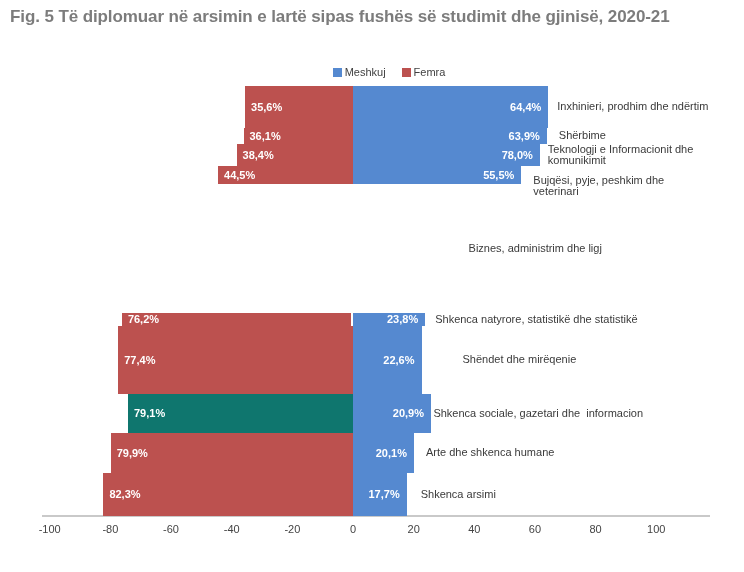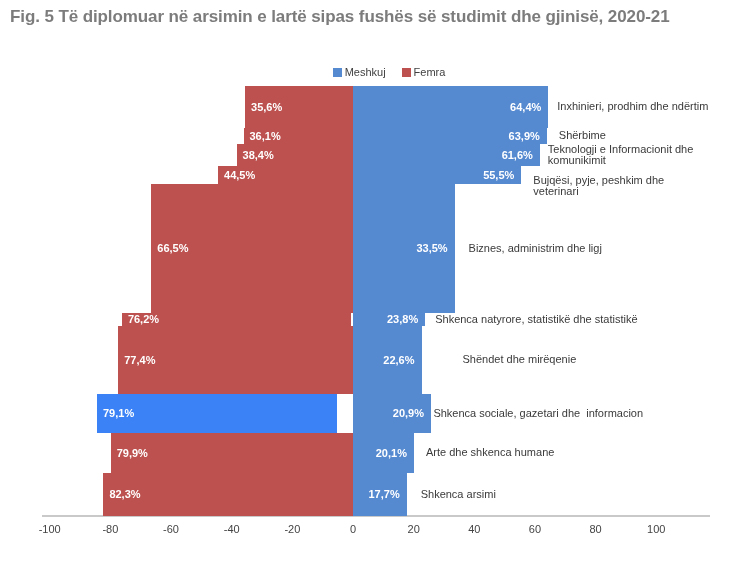--- a/index.html
+++ b/index.html
@@ -80,62 +80,54 @@
         <div class="bar meshkuj" style="left: 353px; width: 193.809px; background: rgb(85, 137, 208);">
           <div class="val-label">63,9%</div>
         </div>
       </div>
       <div class="cat-label" style="left: 558.809px; top: 136px; max-width: 250px; color: rgb(58, 58, 58);">Shërbime</div>
       <div class="row" style="top: 144px; height: 22px;">
         <div class="bar femra" style="left: 236.533px; width: 116.467px; background: rgb(188, 81, 79);">
           <div class="val-label">38,4%</div>
         </div>
         <div class="bar meshkuj" style="left: 353px; width: 186.833px; background: rgb(85, 137, 208);">
-          <div class="val-label">61,6%</div>
+          <div class="val-label">78,0%</div>
         </div>
       </div>
       <div class="cat-label" style="left: 547.833px; top: 155px; max-width: 172px; color: rgb(58, 58, 58);">Teknologji e Informacionit dhe komunikimit</div>
       <div class="row" style="top: 166px; height: 18px;">
         <div class="bar femra" style="left: 218.031px; width: 134.969px; background: rgb(188, 81, 79);">
           <div class="val-label">44,5%</div>
         </div>
         <div class="bar meshkuj" style="left: 353px; width: 168.332px; background: rgb(85, 137, 208);">
           <div class="val-label">55,5%</div>
         </div>
       </div>
       <div class="cat-label" style="left: 533.332px; top: 186px; max-width: 152px; color: rgb(58, 58, 58);">Bujqësi, pyje, peshkim dhe veterinari</div>
-      <div class="row" style="top: 184px; height: 129px;">
-        <div class="bar femra" style="left: 151.305px; width: 201.695px; background: rgb(188, 81, 79);">
-          <div class="val-label">66,5%</div>
-        </div>
-        <div class="bar meshkuj" style="left: 353px; width: 101.605px; background: rgb(85, 137, 208);">
-          <div class="val-label">33,5%</div>
-        </div>
-      </div>
       <div class="cat-label" style="left: 468.606px; top: 248.5px; max-width: 250px; color: rgb(58, 58, 58);">Biznes, administrim dhe ligj</div>
       <div class="row" style="top: 313px; height: 13px;">
         <div class="bar femra" style="left: 121.885px; width: 229px; background: rgb(188, 81, 79);">
           <div class="val-label">76,2%</div>
         </div>
         <div class="bar meshkuj" style="left: 353px; width: 72.1854px; background: rgb(85, 137, 208);">
           <div class="val-label">23,8%</div>
         </div>
       </div>
       <div class="cat-label" style="left: 435.185px; top: 319.5px; max-width: 250px; color: rgb(58, 58, 58);">Shkenca natyrore, statistikë dhe statistikë</div>
       <div class="row" style="top: 326px; height: 68px;">
         <div class="bar femra" style="left: 118.246px; width: 234.754px; background: rgb(188, 81, 79);">
           <div class="val-label">77,4%</div>
         </div>
         <div class="bar meshkuj" style="left: 353px; width: 68.5458px; background: rgb(85, 137, 208);">
           <div class="val-label">22,6%</div>
         </div>
       </div>
       <div class="cat-label" style="left: 433.546px; top: 360px; max-width: 250px; color: rgb(58, 58, 58); padding-left: 29px;">Shëndet dhe mirëqenie</div>
       <div class="row" style="top: 394px; height: 39px;">
-        <div class="bar femra" style="left: 97px; width: 239.91px; background: #3b82f6;">
+        <div class="bar femra" style="left: 128px; width: 239.91px; background: #0f766e;">
           <div class="val-label">79,1%</div>
         </div>
         <div class="bar meshkuj" style="left: 353px; width: 78px; background: rgb(85, 137, 208);">
           <div class="val-label">20,9%</div>
         </div>
       </div>
       <div class="cat-label" style="left: 433.39px; top: 413.5px; max-width: 250px; color: rgb(58, 58, 58);">Shkenca sociale, gazetari dhe  informacion</div>
       <div class="row" style="top: 433px; height: 40px;">
         <div class="bar femra" style="left: 110.663px; width: 242.337px; background: rgb(188, 81, 79);">
           <div class="val-label">79,9%</div>

